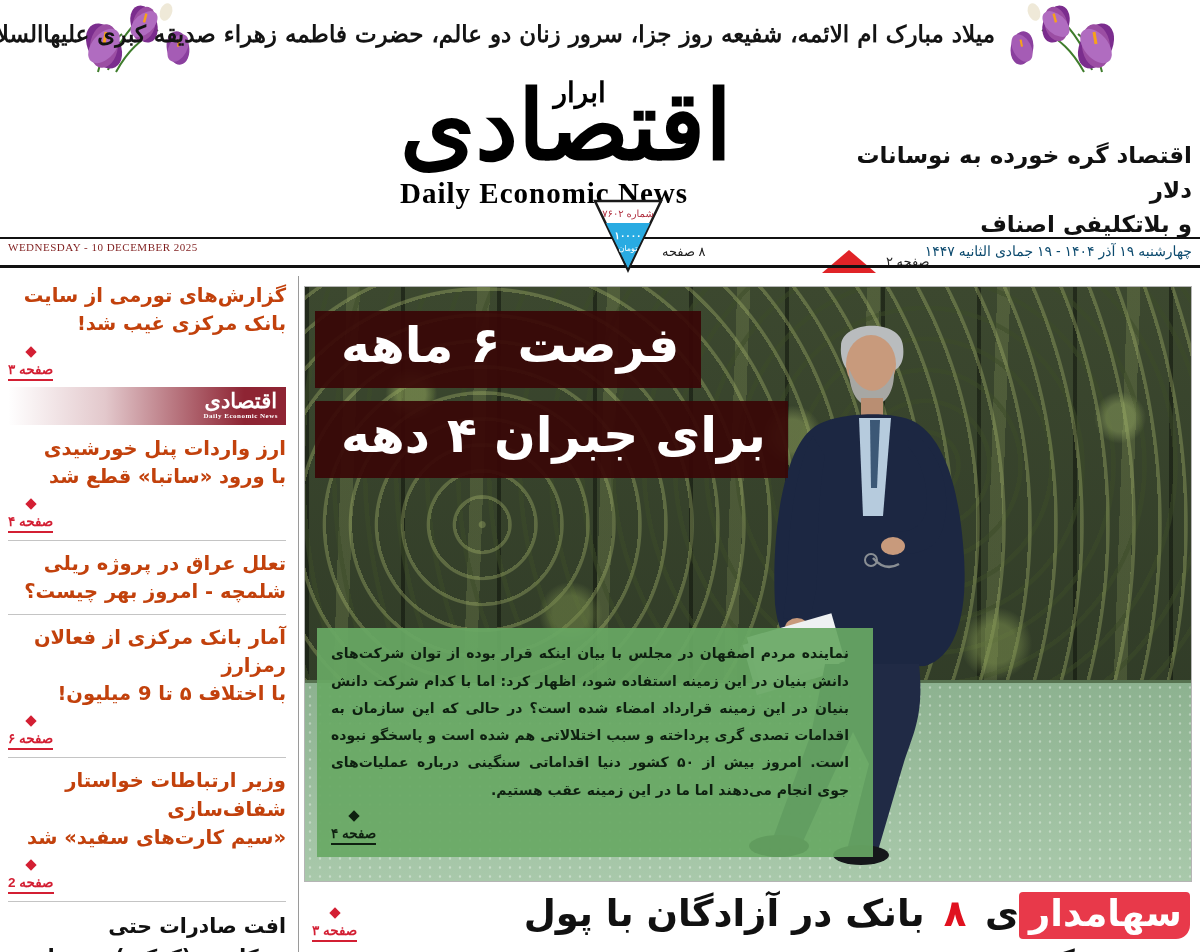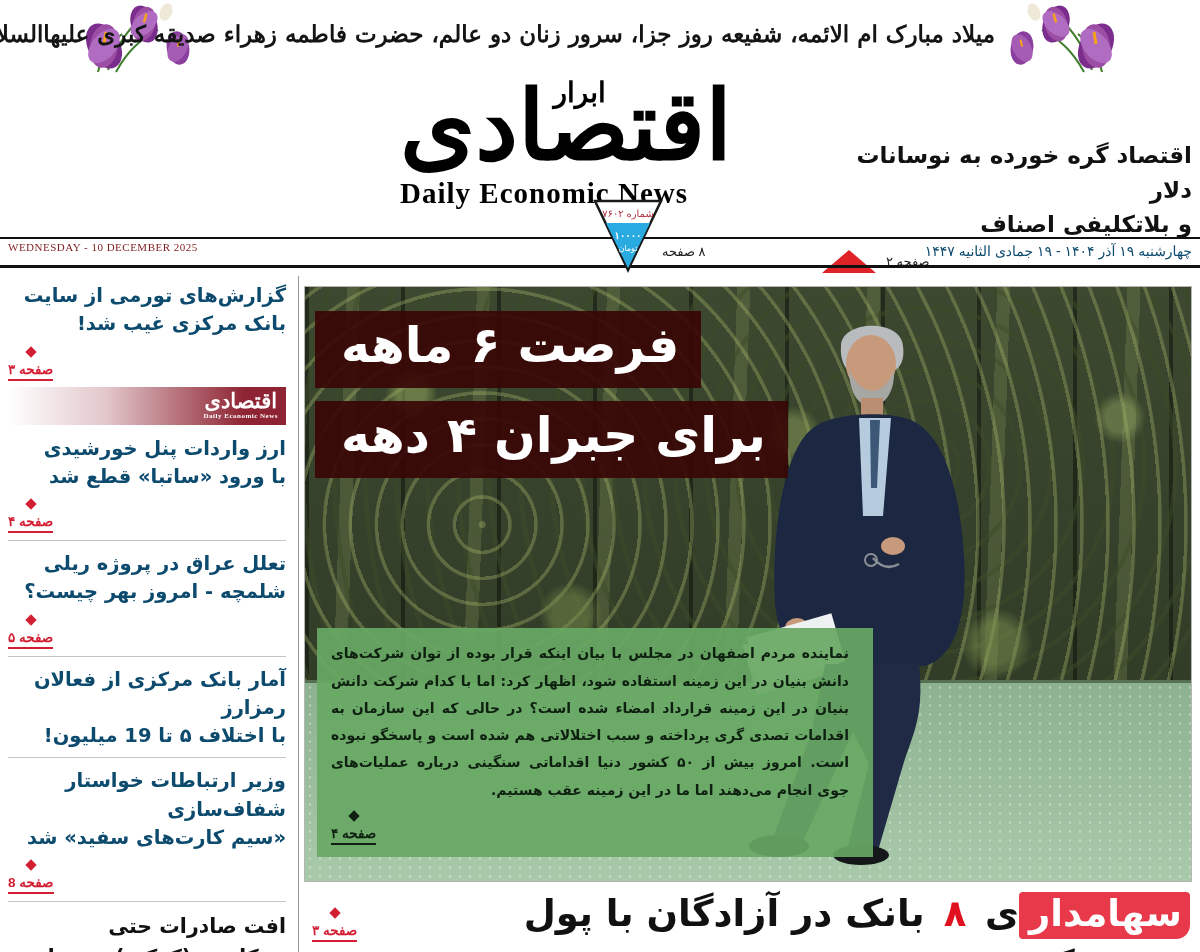--- a/index.html
+++ b/index.html
@@ -44,21 +44,21 @@
   #date-en{position:absolute;left:8px;top:2px;font-family:"Liberation Serif",serif;
            font-size:11px;color:#7f1d1d;letter-spacing:0.5px;}
   #pages-count{position:absolute;left:662px;top:5px;direction:rtl;font-size:13px;color:#222;}
   #date-fa{position:absolute;right:8px;top:4px;direction:rtl;font-size:14px;color:#0c4a6e;}
 
   
   #sidebar{position:absolute;left:0;top:276px;width:296px;bottom:0;
            padding:6px 10px 0 8px;box-sizing:border-box;}
   #vdivider{position:absolute;left:298px;top:276px;bottom:0;width:1px;background:#9a9a9a;}
   .side-title{direction:rtl;font-weight:900;font-size:19.5px;line-height:1.45;
-              color:#0c4a6e;white-space:pre-line;font-family:"DejaVu Sans","Liberation Sans",sans-serif;}
+              color:#c2410c;white-space:pre-line;font-family:"DejaVu Sans","Liberation Sans",sans-serif;}
   .pmark-row{text-align:left;margin:3px 0 6px 0;}
   .pmark{display:inline-flex;align-items:center;gap:5px;direction:rtl;
          color:#d31f33;font-weight:bold;font-size:13.5px;
          border-bottom:2px solid #d31f33;padding-bottom:2px;flex-direction:column;}
   .diamond{width:8px;height:8px;background:#d31f33;transform:rotate(45deg);flex:0 0 auto;}
   .side-divider{border:none;border-top:1px solid #c4c4c4;margin:7px 0 9px 0;}
 
   #logo-banner{position:relative;height:38px;margin:4px 0 10px 0;
                background:linear-gradient(to right,rgba(142,36,51,0) 0%,rgba(142,36,51,0.25) 35%,#8e2433 85%);}
   #logo-banner .lb-inner{position:absolute;right:8px;top:2px;text-align:center;color:#fff;direction:rtl;}
@@ -239,41 +239,41 @@
             <span class="diamond"></span>
             <span>صفحه ۴</span>
           </span></div>
     </div>
 
     <hr class="side-divider">
 
     <div>
       <div class="side-title">تعلل عراق در پروژه ریلی
 شلمچه - امروز بهر چیست؟</div>
-      <div class="pmark-row"><span class="pmark">
-            <span class="diamond"></span>
-            <span>صفحه ۵</span>
-          </span></div>
     </div>
 
     <hr class="side-divider">
 
     <div>
       <div class="side-title">آمار بانک مرکزی از فعالان رمزارز
-با اختلاف ۵ تا 19 میلیون!</div>
+با اختلاف ۵ تا 9 میلیون!</div>
+      <div class="pmark-row"><span class="pmark">
+            <span class="diamond"></span>
+            <span>صفحه ۶</span>
+          </span></div>
     </div>
 
     <hr class="side-divider">
 
     <div>
       <div class="side-title">وزیر ارتباطات خواستار شفاف‌سازی
 «سیم کارت‌های سفید» شد</div>
       <div class="pmark-row"><span class="pmark">
             <span class="diamond"></span>
-            <span>صفحه 8</span>
+            <span>صفحه 2</span>
           </span></div>
     </div>
 
     <hr class="side-divider">
 
     <div>
       <div class="article-title">افت صادرات حتی
 به کلوچه (کوکی) رسید!</div>
       <div class="article-body">ارزش کلوچه های صادر شده توسط کشورها در ۲۰۲۴ به ۱۲.۵میلیارد دلار رسید و ایران نیز در مدت نامبرده صادراتی به ارزش ۱۴ میلیون دلار رقم زده و در جایگاه ۷۱ صادراتی جهان قرار گرفته است. انواع کلوچه ها که در برخی کشورها به عنوان کلوچه شیرین (کوکی) نیز شناخته می شوند، طیف گسترده ای از میان وعده های محبوب در سراسر جهان هستند و بازار این محصولات روندی رو به رشد را نیز شاهد است. به طوری که گزارش نشان می دهد: در سراسر جهان، ارزش کلوچه های صادر شده توسط کشورها در سال ۲۰۲۴ به ۱۲.۵ میلیارد دلار آمریکا رسید. این مبلغ دلاری ناشی از افزایش متوسط ۴۶.۷درصدی برای همه فروشندگان بین المللی کلوچه در دوره ۵ ساله از سال ۲۰۲۰ است که کل صادرات کلوچه شیرین ۸.۵ میلیارد دلار...</div>
 

